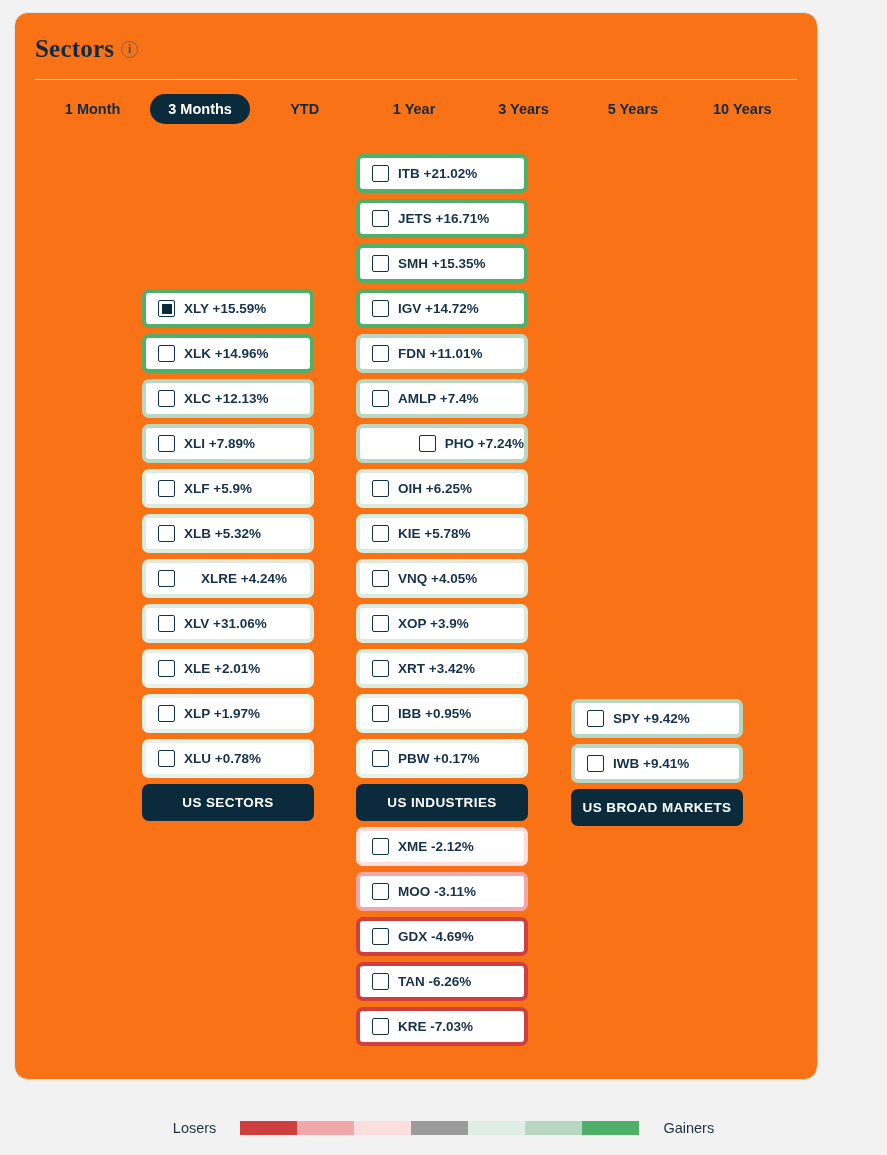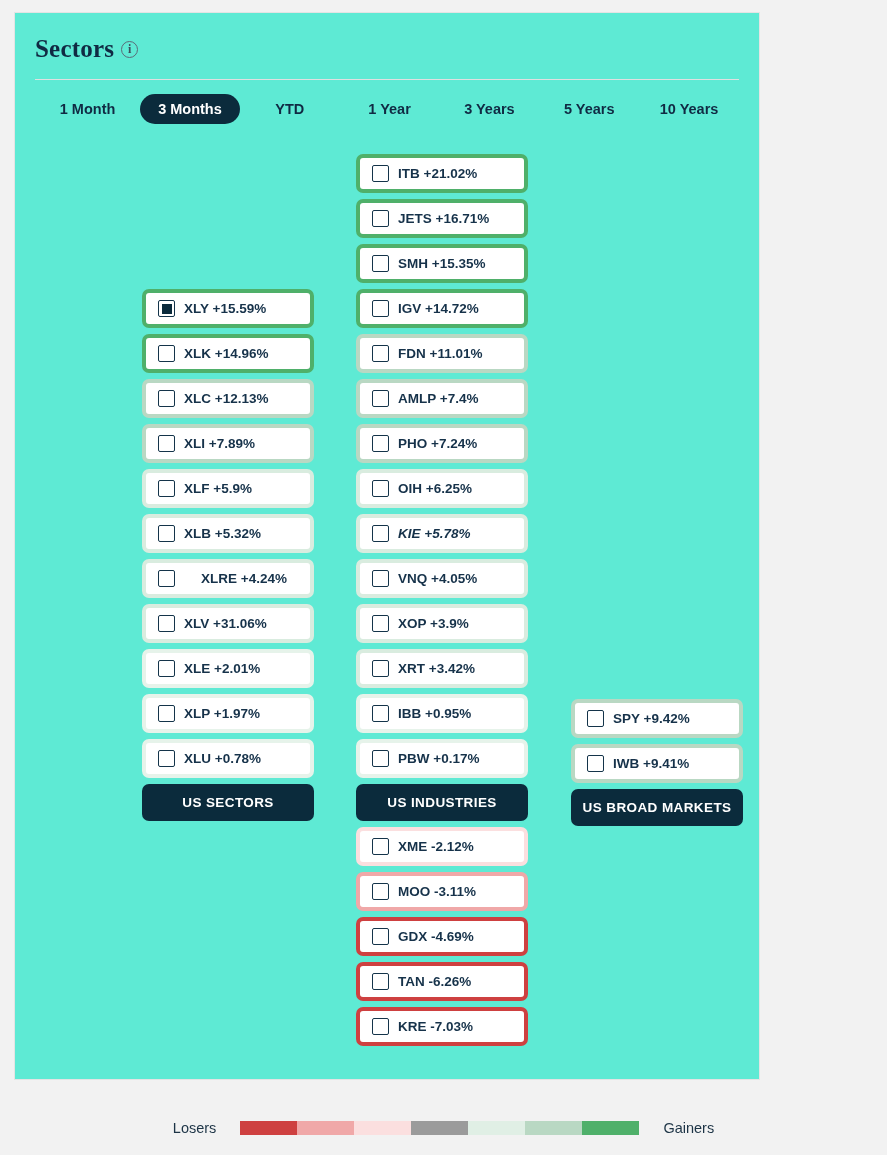--- a/index.html
+++ b/index.html
@@ -11,24 +11,24 @@
   }
   .page {
     position: relative;
     width: 887px; height: 1155px;
     background: #f2f2f2;
     overflow: hidden;
   }
   .card {
     position: absolute;
     left: 14px; top: 12px;
-    width: 746px; height: 1068px;
-    background: #5eead4;
+    width: 804px; height: 1068px;
+    background: #f97316;
     border: 1px solid #e4e4e4;
-    border-radius: 0;
+    border-radius: 14px;
   }
   .card-header {
     padding: 22px 20px 0 20px;
   }
   .title-row {
     display: flex;
     align-items: center;
     gap: 7px;
     padding-left: 0px;
   }
@@ -249,29 +249,29 @@
             <span class="lbl">IGV +14.72%</span>
           </div>
           <div class="item" style="border: 4px solid rgb(185, 216, 195);">
             <span class="cb"></span>
             <span class="lbl">FDN +11.01%</span>
           </div>
           <div class="item" style="border: 4px solid rgb(185, 216, 195);">
             <span class="cb"></span>
             <span class="lbl">AMLP +7.4%</span>
           </div>
-          <div class="item" style="border: 4px solid rgb(185, 216, 195);">
+          <div class="item" style="border: 4px solid rgb(185, 216, 195); justify-content: flex-end;">
             <span class="cb"></span>
             <span class="lbl">PHO +7.24%</span>
           </div>
           <div class="item" style="border: 4px solid rgb(217, 236, 223);">
             <span class="cb"></span>
             <span class="lbl">OIH +6.25%</span>
           </div>
-          <div class="item" style="border: 4px solid rgb(217, 236, 223); font-style: italic;">
+          <div class="item" style="border: 4px solid rgb(217, 236, 223);">
             <span class="cb"></span>
             <span class="lbl">KIE +5.78%</span>
           </div>
           <div class="item" style="border: 4px solid rgb(217, 236, 223);">
             <span class="cb"></span>
             <span class="lbl">VNQ +4.05%</span>
           </div>
           <div class="item" style="border: 4px solid rgb(217, 236, 223);">
             <span class="cb"></span>
             <span class="lbl">XOP +3.9%</span>

